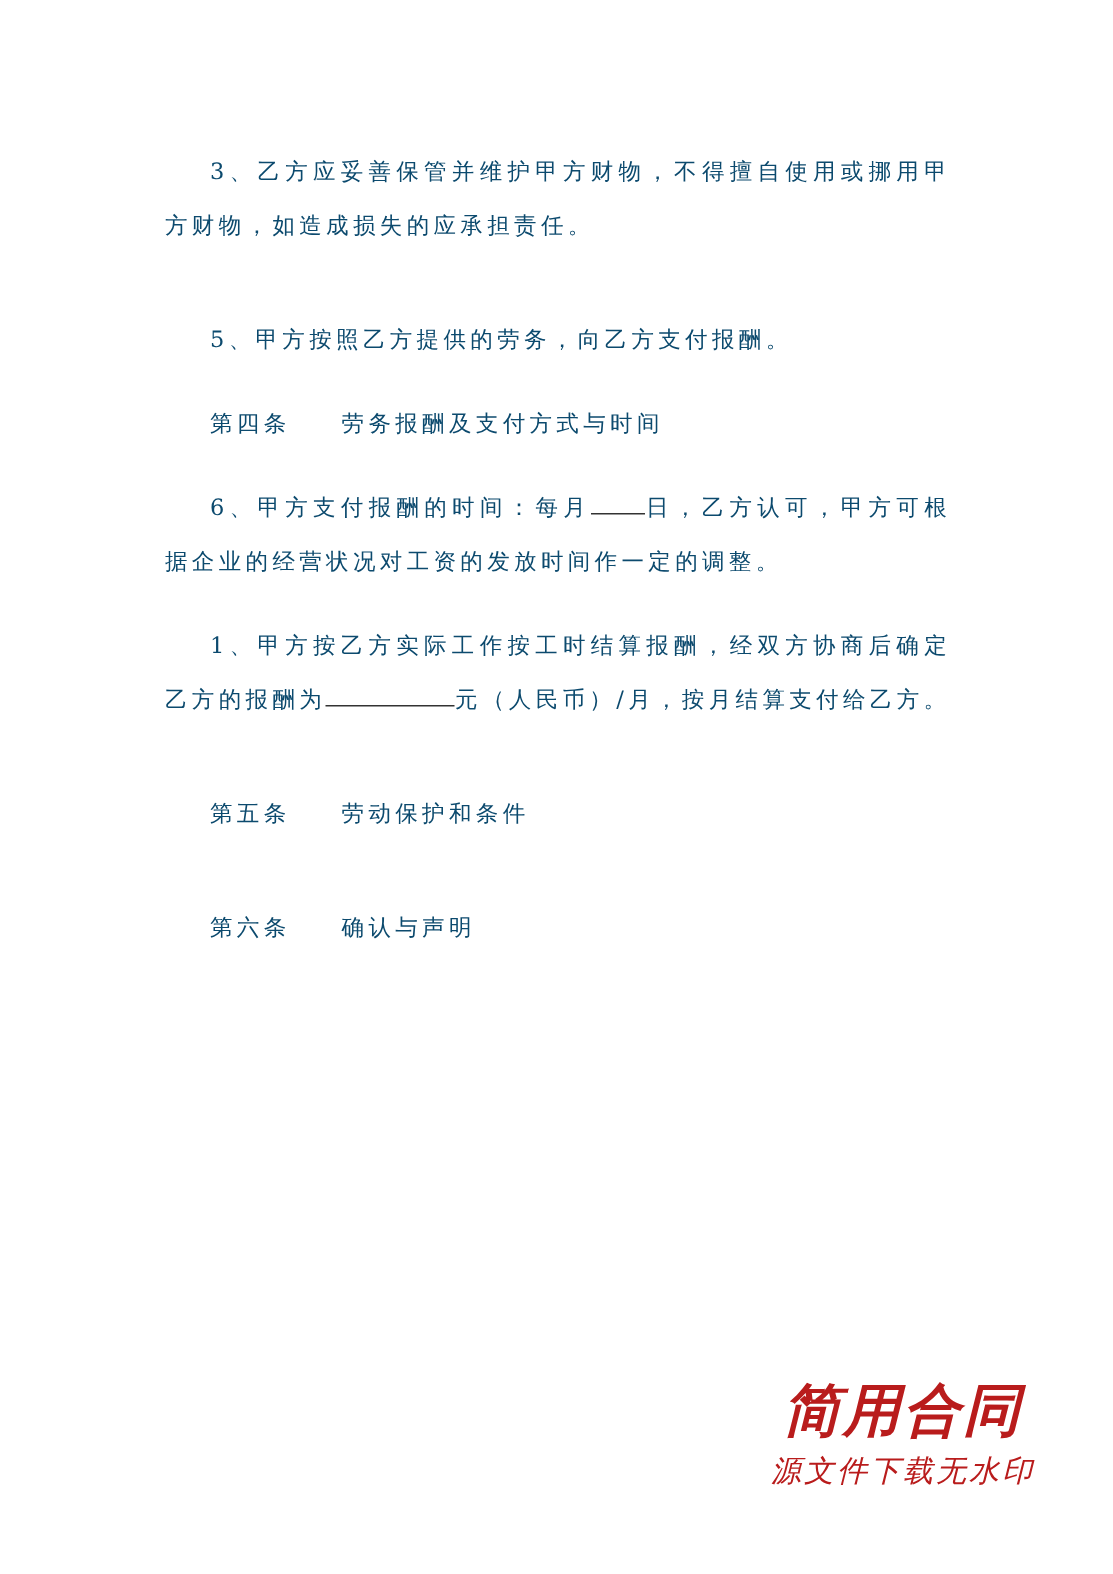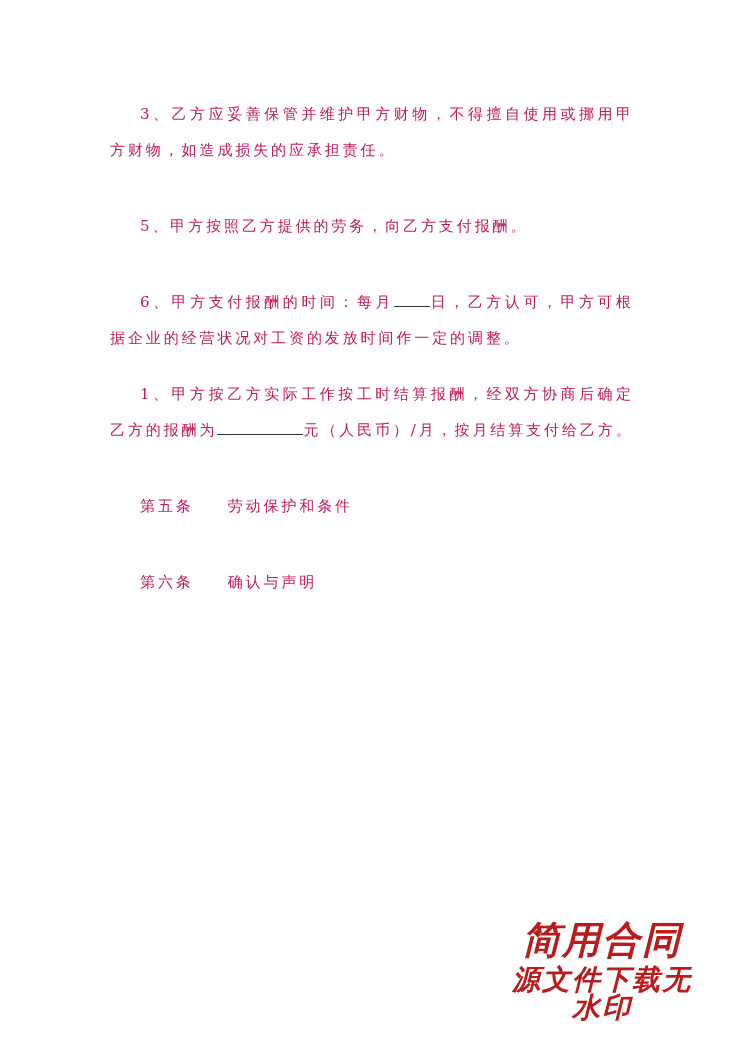--- a/index.html
+++ b/index.html
@@ -1,44 +1,45 @@
 <!DOCTYPE html>
 <html><head>
 <meta charset="utf-8">
 <style>
   html, body { margin: 0; padding: 0; background: #ffffff; }
   body { width: 742px; height: 1049px; position: relative; overflow: hidden; }
   .page { position: absolute; left: 0; top: 0; width: 742px; height: 1049px; background: #fff; }
   .content {
     position: absolute; left: 110px; top: 96px; width: 524px;
     font-family: "DejaVu Serif", "Liberation Serif", serif;
-    color: #be185d; font-size: 15px; letter-spacing: 2.9px;
+    color: #0c4a6e; font-size: 15px; letter-spacing: 2.9px;
   }
   .para { margin: 0; line-height: 36px; text-indent: 30px; text-align: justify; }
   .gap { height: 20px; }
   .heading { margin: 0; line-height: 36px; text-indent: 30px; }
   .heading .sp { display: inline-block; width: 34px; }
   .blank { display: inline-block; border-bottom: 1px solid #333; vertical-align: baseline; height: 14px; }
   .blank.short { width: 36px; }
   .blank.long { width: 86px; }
   .watermark { position: absolute; left: 512px; top: 918px; width: 180px; text-align: center;
     font-family: "DejaVu Sans", "Liberation Sans", sans-serif; color: #b91c1c; font-style: italic; }
   .wm-title { font-size: 38px; font-weight: bold; letter-spacing: 2px; line-height: 44px; }
-  .wm-sub { font-size: 28px; font-weight: bold; letter-spacing: 2px; line-height: 28px; margin-top: 4px; }
+  .wm-sub { font-size: 20px; font-weight: normal; letter-spacing: 2px; line-height: 28px; margin-top: 4px; }
 </style>
 </head>
 <body>
 
 <div class="page">
   <div class="content">
     <p class="para">3、乙方应妥善保管并维护甲方财物，不得擅自使用或挪用甲方财物，如造成损失的应承担责任。</p>
     <div class="gap"></div>
     <div class="gap"></div>
     <p class="para">5、甲方按照乙方提供的劳务，向乙方支付报酬。</p>
     <div class="gap"></div>
+    <p class="heading"><span>第四条</span><span class="sp"></span><span>劳务报酬及支付方式与时间</span></p>
     <div class="gap"></div>
     <p class="para"><span>6、甲方支付报酬的时间：每月</span><span class="blank short"></span><span>日，乙方认可，甲方可根据企业的经营状况对工资的发放时间作一定的调整。</span></p>
     <div class="gap"></div>
     <p class="para"><span>1、甲方按乙方实际工作按工时结算报酬，经双方协商后确定乙方的报酬为</span><span class="blank long"></span><span>元（人民币）/月，按月结算支付给乙方。</span></p>
     <div class="gap"></div>
     <div class="gap"></div>
     <p class="heading"><span>第五条</span><span class="sp"></span><span>劳动保护和条件</span></p>
     <div class="gap"></div>
     <div class="gap"></div>
     <p class="heading"><span>第六条</span><span class="sp"></span><span>确认与声明</span></p>

